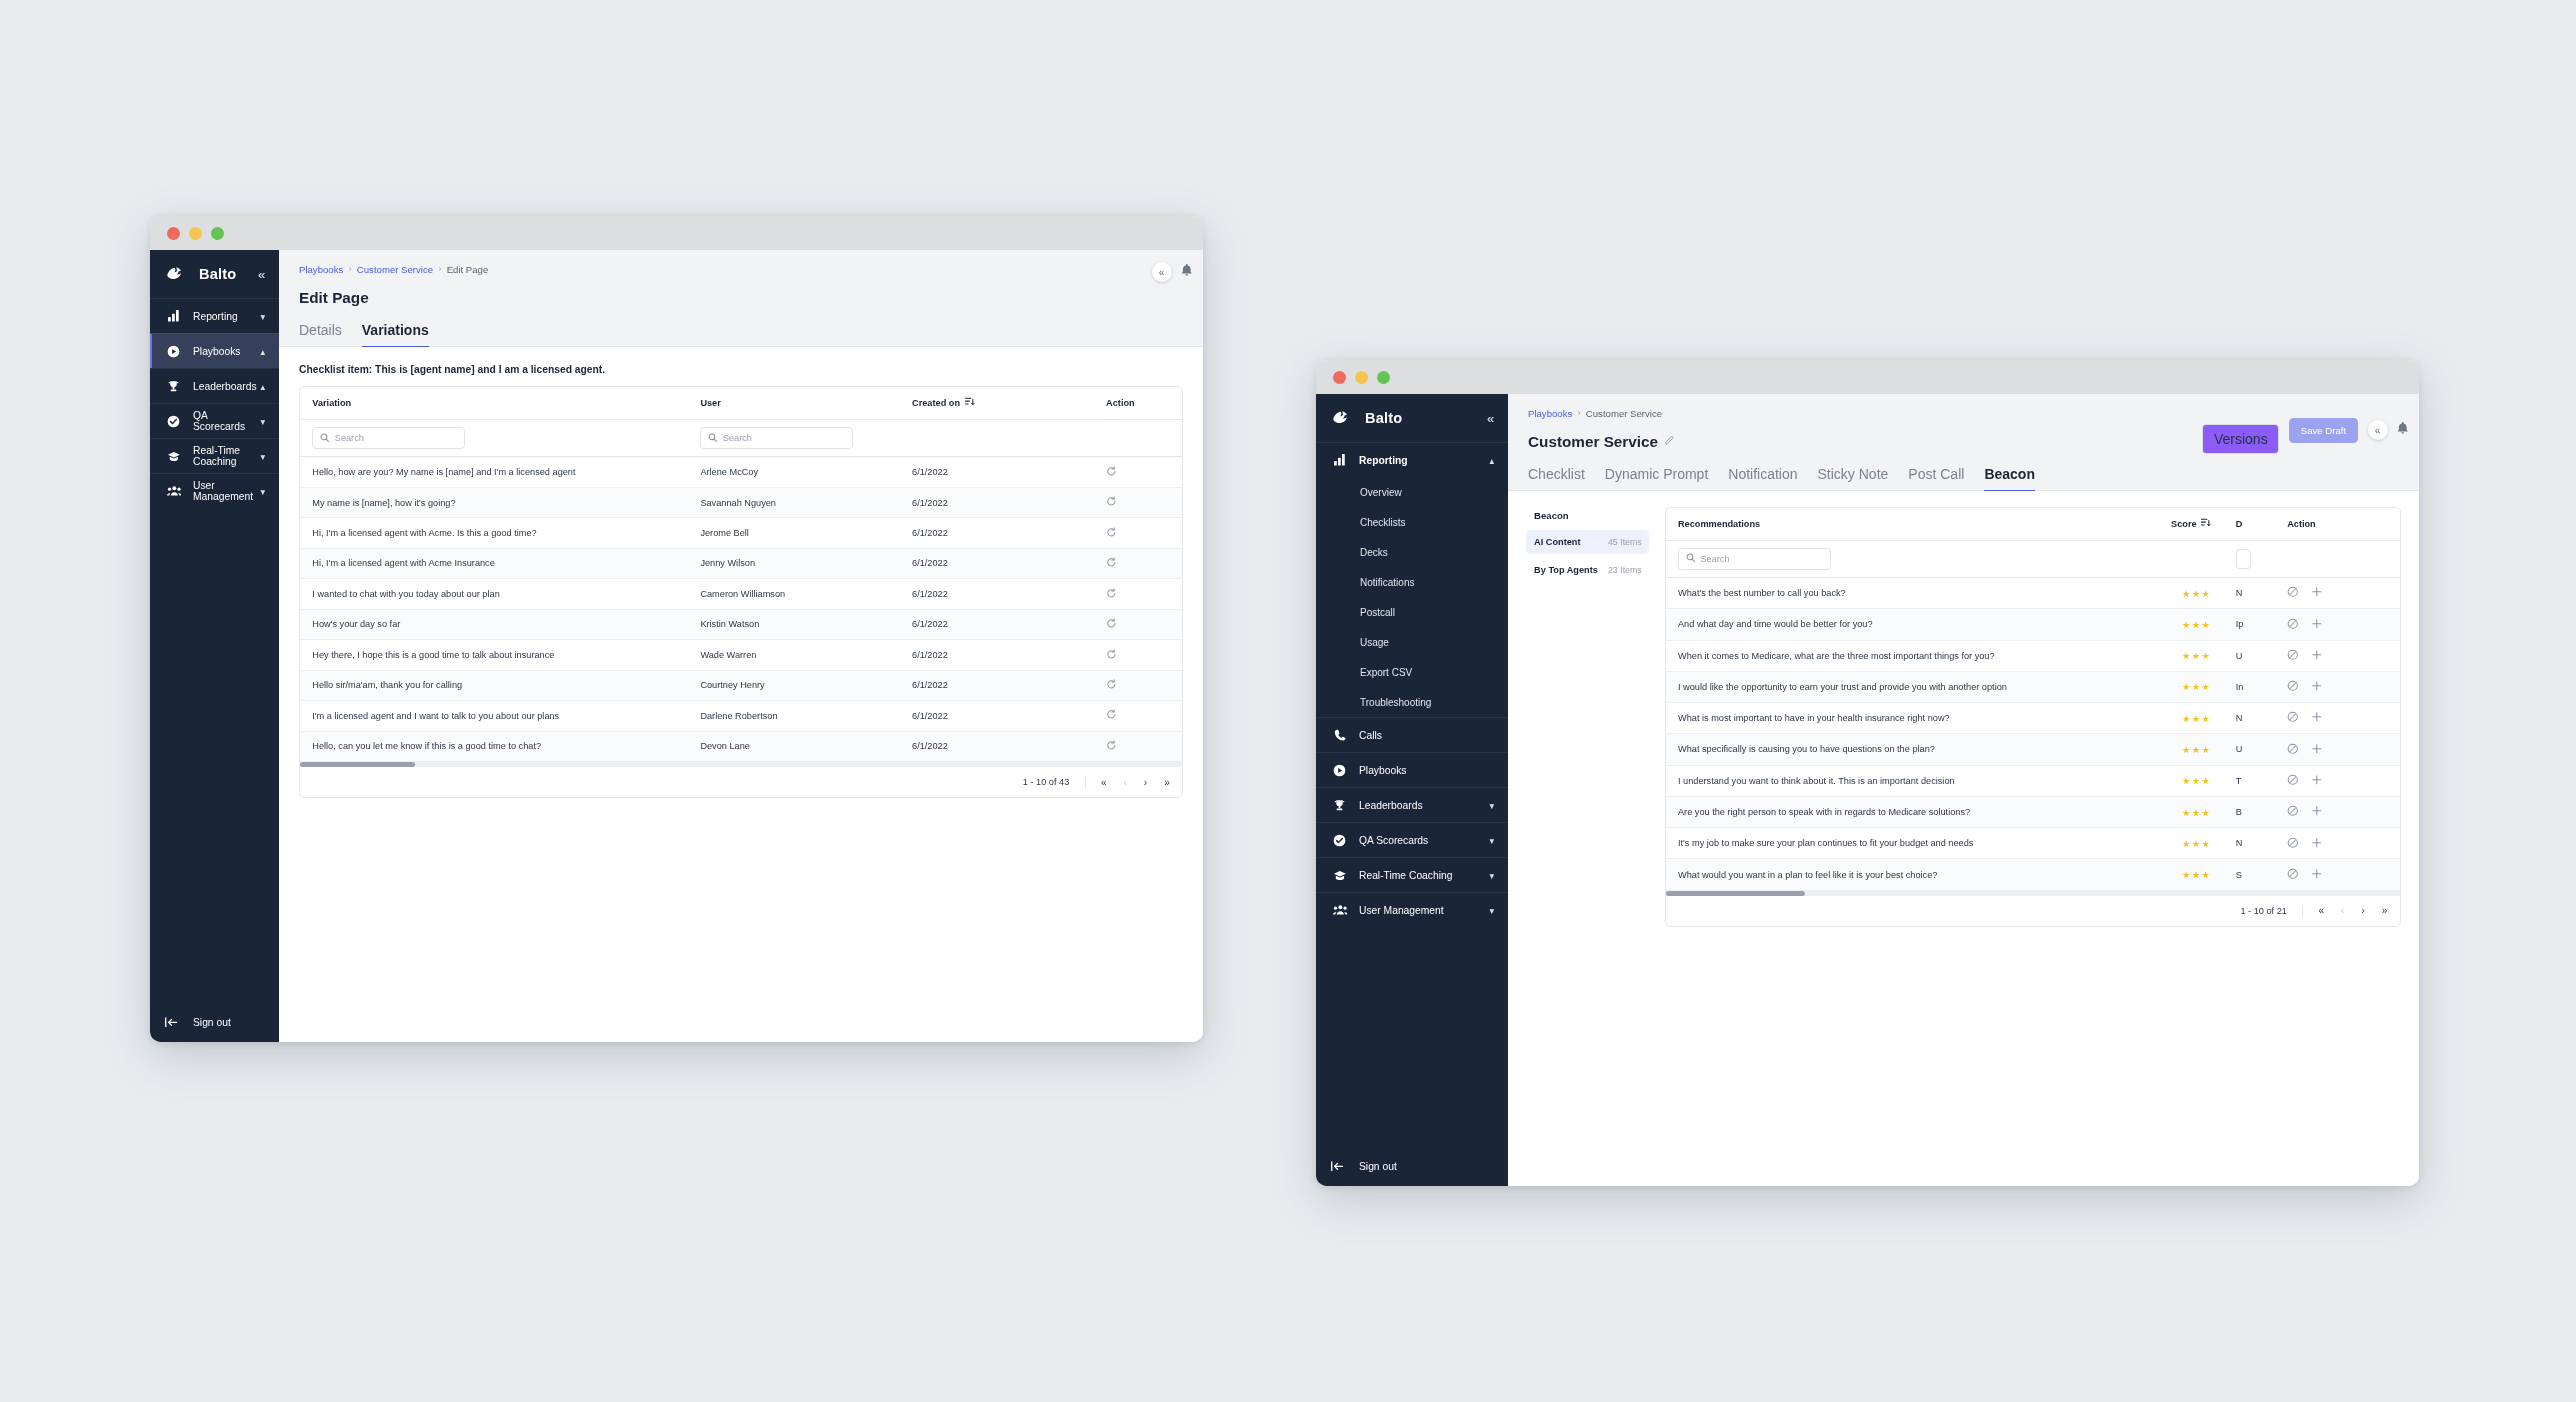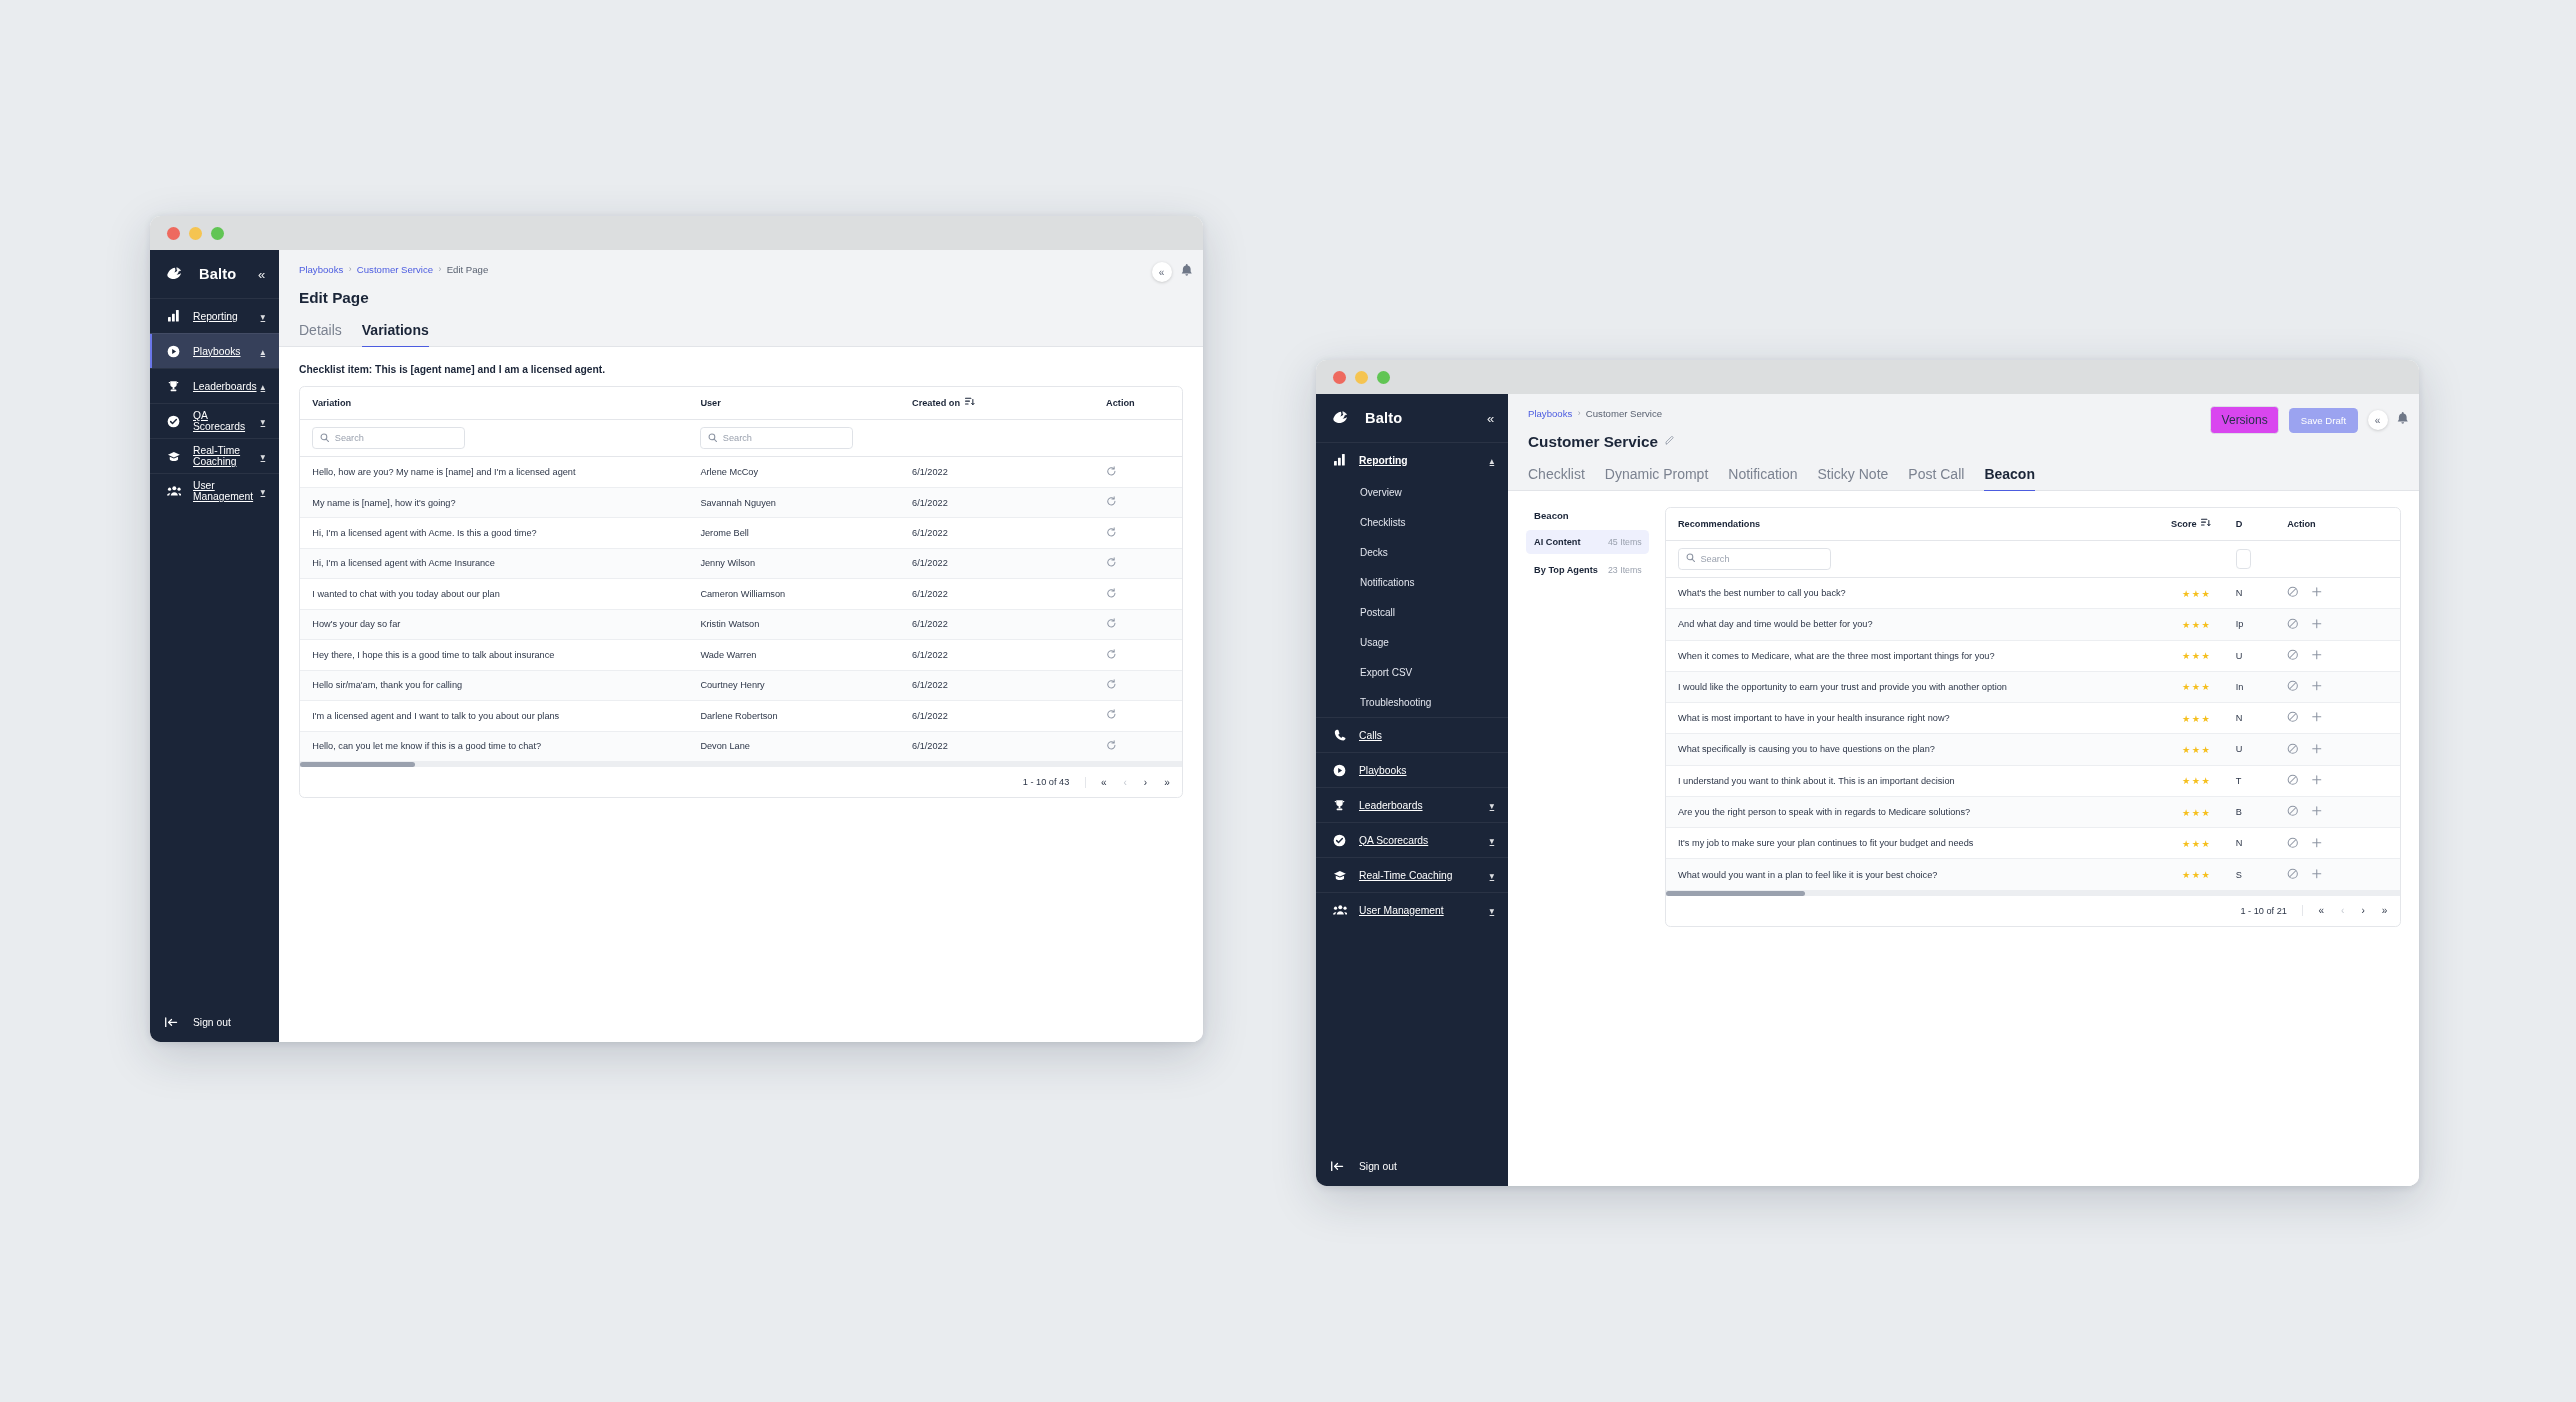--- a/index.html
+++ b/index.html
@@ -55,21 +55,20 @@
   .collapse-chev { font-size: 13px; color: #ffffff; opacity: .92; cursor: pointer; line-height:1; }
 
   .nav-item {
     display: flex; align-items: center;
     height: 35px;
     padding: 0 13.8px 0 15.3px;
     border-top: 0.8px solid rgba(255,255,255,.065);
     font-size: 10.3px;
     cursor: pointer;
     position: relative;
-    text-decoration: underline;
   }
   .nav-item .ico { width: 17px; height: 17px; margin-right: 10.7px; flex: 0 0 17px; display:flex; align-items:center; justify-content:center;}
   .nav-item .lbl { flex: 1 1 auto; font-weight: 400; }
   .nav-item .chev { font-size: 9.2px; opacity: .85; }
   .nav-item.active { background: #36405a; }
   .nav-item.active::before {
     content: ""; position: absolute; left: 0; top: 0; bottom: 0;
     width: 2.3px; background: #6b77ea;
   }
   .subnav-item {
@@ -134,23 +133,24 @@
     margin-bottom: -0.8px;
   }
   .tab.active { color: #1b2538; font-weight: 600; border-bottom-color: #4c5ce0; }
 
   .topright {
     position: absolute; right: 0; top: 12.3px;
     display: flex; align-items: center; gap: 9.2px;
     padding-right: 10.7px;
   }
   .btn-ghost {
-    background: #d946ef; border: 0.8px solid #dcdfe5; border-radius: 4.6px;
-    font-size: 12px; color: #26304a; padding: 6.1px 10.7px; cursor: pointer;
+    background: #8b5cf6; border: 0.8px solid #dcdfe5; border-radius: 4.6px;
+    font-size: 14px; color: #26304a; padding: 6.1px 10.7px; cursor: pointer;
     font-family: inherit;
+    margin-top: 18px;
   }
   .btn-primary {
     background: #9ba3f0; border: none; border-radius: 4.6px;
     font-size: 9.6px; color: #fff; padding: 6.9px 12.3px; cursor: pointer;
     font-family: inherit;
   }
   .circle-collapse {
     width: 20px; height: 20px; border-radius: 50%;
     background: #fff; box-shadow: 0 0.8px 3.1px rgba(0,0,0,.18);
     display: flex; align-items: center; justify-content: center;

